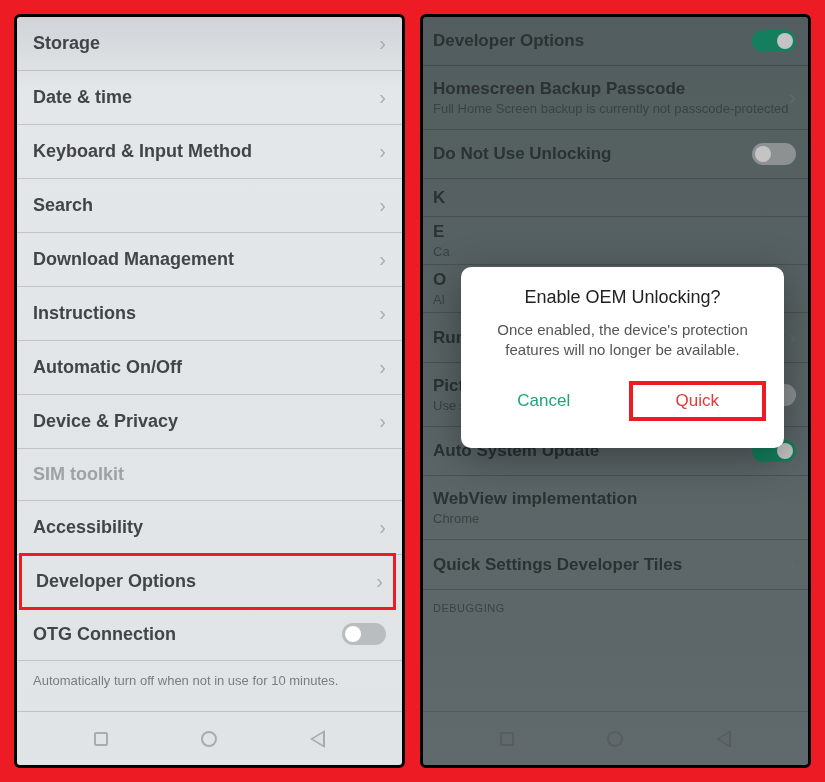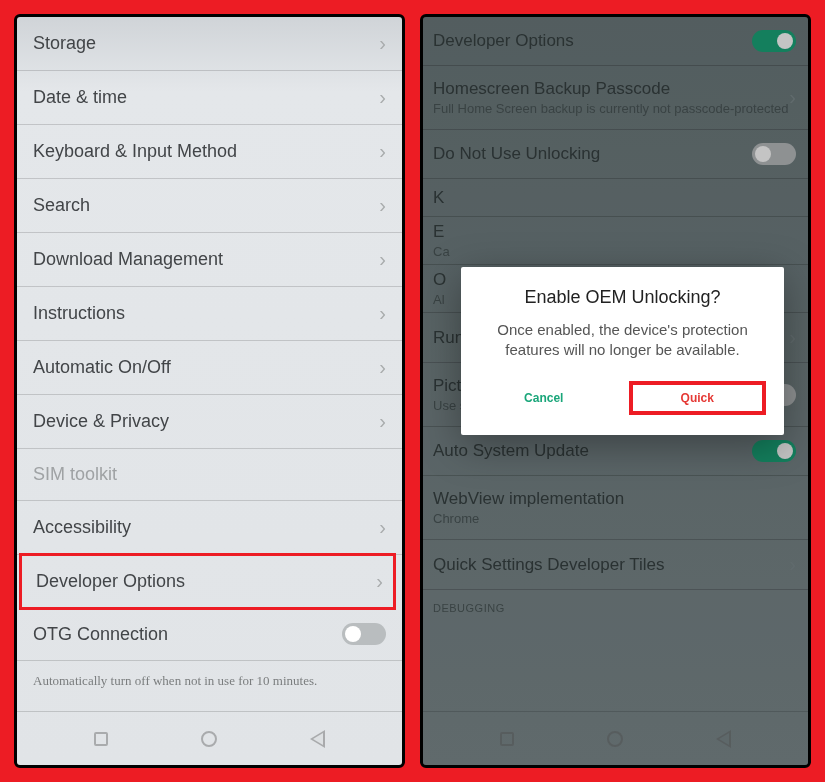--- a/index.html
+++ b/index.html
@@ -38,21 +38,21 @@
     border-bottom: 1px solid rgba(0,0,0,0.15);
     padding: 15px 16px 15px 16px;
     display: flex;
     align-items: center;
     justify-content: space-between;
     position: relative;
   }
   .row-title {
     color: #424548;
     font-size: 18px;
-    font-weight: 400;
+    font-weight: 700;
   }
   .row-sub {
     color: #737679;
     font-size: 13px;
     margin-top: 2px;
   }
   .row-left {
     flex: 1;
     display: flex;
     flex-direction: column;
@@ -101,21 +101,20 @@
     justify-content: space-around;
     padding: 0 30px;
   }
   .navbar > div {
     opacity: 0.45;
   }
   .footnote {
     color: #7a7d7e;
     font-size: 13px;
     padding: 12px 2px 16px 16px;
-    font-family: Liberation Serif, serif;
   }
 
   
   .phone-right .row {
     padding: 13px 12px 13px 10px;
     border-bottom: 1px solid rgba(0,0,0,0.18);
   }
   .phone-right .row-title {
     color: #374142;
     font-size: 17px;
@@ -135,22 +134,22 @@
     background: rgba(0,0,0,0.23);
     pointer-events: none;
     z-index: 5;
   }
   .dialog {
     position: absolute;
     top: 250px;
     left: 38px;
     right: 24px;
     background: #fff;
-    border-radius: 2px;
-    padding: 20px 18px 20px 18px;
+    border-radius: 10px;
+    padding: 20px 18px 27px 18px;
     z-index: 10;
     box-shadow: 0 10px 40px rgba(0,0,0,0.35);
     text-align: center;
   }
   .dialog-title {
     font-size: 18px;
     font-weight: 500;
     color: #222;
     margin-bottom: 12px;
   }
@@ -159,26 +158,26 @@
     color: #555;
     line-height: 1.35;
     margin-bottom: 20px;
   }
   .dialog-actions {
     display: flex;
     gap: 20px;
   }
   .dialog-btn {
     flex: 1;
-    font-size: 12px;
+    font-size: 17px;
     padding: 10px 0;
     border: none;
     background: none;
     cursor: pointer;
-    font-weight: 700;
+    font-weight: 400;
   }
   .btn-cancel {
     color: #1aa67a;
   }
   .btn-enable-wrap {
     flex: 1;
     border: 4px solid #ed1c24;
   }
   .btn-enable {
     color: #e53935;

